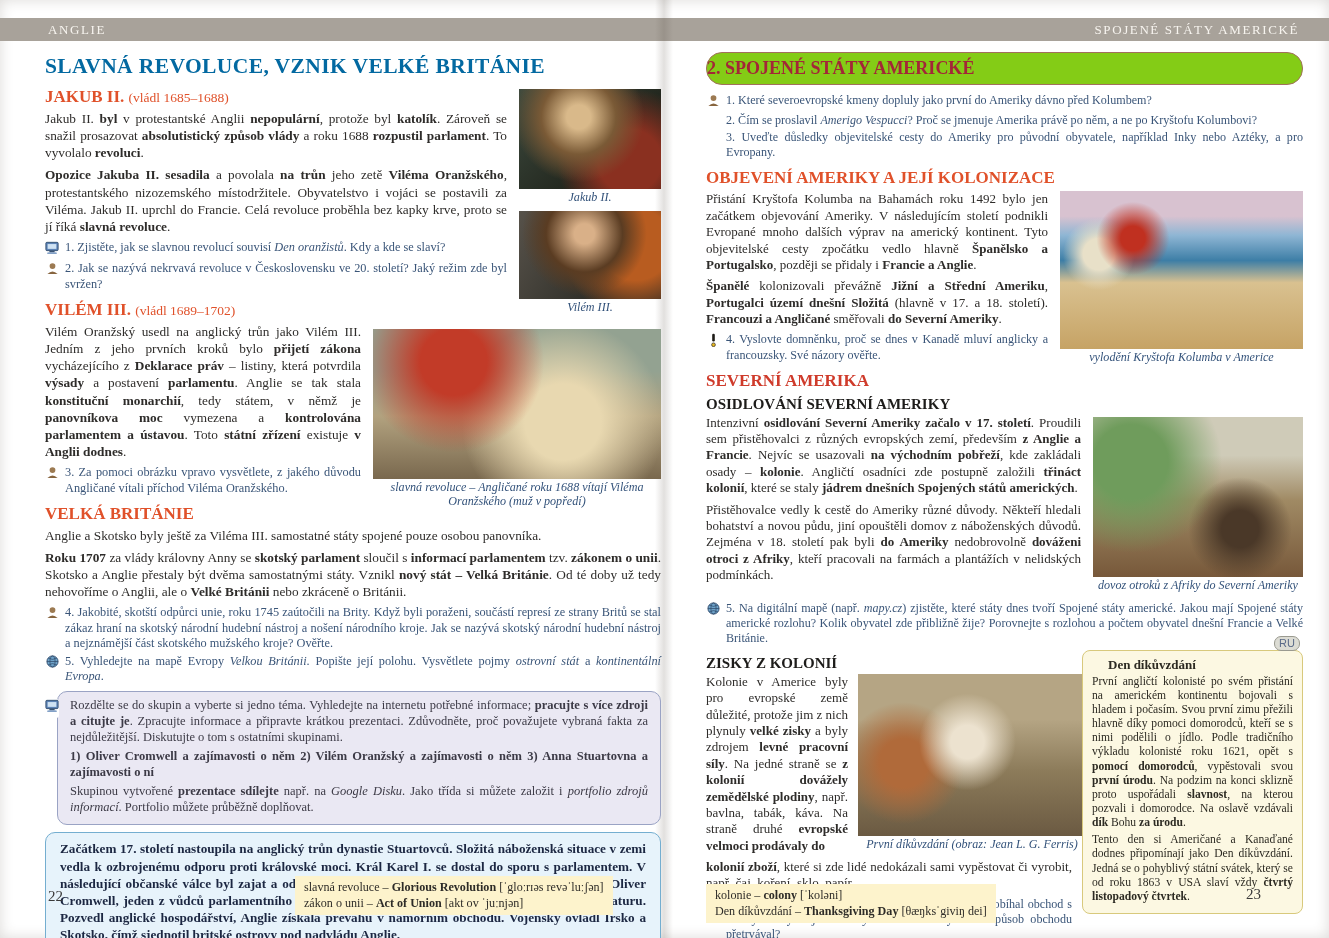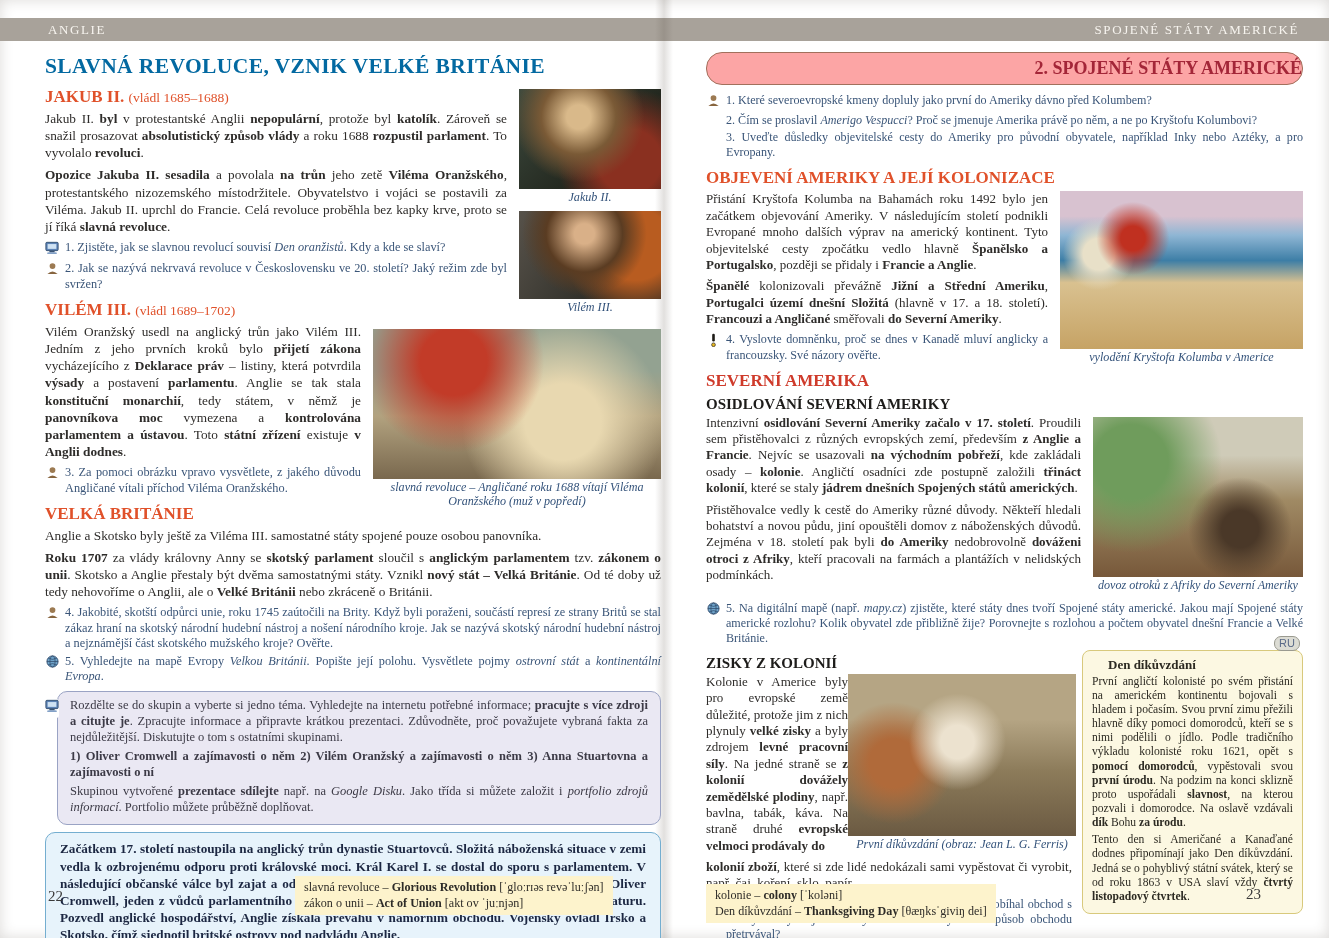--- a/index.html
+++ b/index.html
@@ -53,36 +53,36 @@
 
   .group-box{position:relative;background:#eae8f3;border:1px solid #9aa3c4;border-radius:10px;
      padding:6px 12px;margin:7px 0 7px 12px;font-size:12.5px;line-height:1.27;color:#3c3a46;text-align:justify;}
   .group-box .boxicon{position:absolute;left:-13px;top:7px;background:#fff;border-radius:3px;}
   .group-box p{margin:0 0 3px 0;}
 
   .summary-box{background:#e7f3fb;border:1.5px solid #74aed0;border-radius:10px;padding:7px 14px;
      font-weight:bold;color:#1c2742;font-size:13.2px;line-height:1.3;text-align:justify;}
   .summary-box p{margin:0;}
 
-  .chapter-box{background:#fca5a5;border:1px solid #a2705c;border-radius:16px;text-align:right;
+  .chapter-box{background:#84cc16;border:1px solid #a2705c;border-radius:16px;text-align:left;
      color:#a32638;font-weight:bold;font-size:18px;padding:5px 0;margin:2px 0 8px 0;}
 
   .fig-columbus{float:right;width:243px;margin:0 0 6px 12px;}
   .img-columbus{height:158px;background:
      radial-gradient(circle at 30% 30%,#c03020 0 6%,rgba(0,0,0,0) 18%),
      radial-gradient(circle at 16% 40%,#e8e0c8 0 7%,rgba(0,0,0,0) 16%),
      linear-gradient(180deg,#d8c2d0 0 16%,#8fb6d4 28%,#3d7ea6 44%,#d9c190 58%,#c6a365);}
   .fig-slaves{float:right;clear:right;width:210px;margin:2px 0 6px 12px;}
   .img-slaves{height:160px;background:
      radial-gradient(circle at 18% 28%,#6f9c5c 0 18%,rgba(0,0,0,0) 44%),
      radial-gradient(circle at 70% 70%,#4a3828 0 10%,rgba(0,0,0,0) 28%),
      linear-gradient(180deg,#cfcbb8 0 24%,#a08a64 52%,#77583a);}
   .zisky-row{display:flex;gap:10px;margin-top:4px;}
   .zisky-main{flex:1;min-width:0;}
-  .zisky-inner{display:flex;}
+  .zisky-inner{display:flex;gap:10px;}
   .zisky-text{flex:0 0 142px;}
   .fig-thanks{flex:0 0 228px;}
   .img-thanks{height:162px;background:
      radial-gradient(circle at 48% 42%,#ece2cf 0 11%,rgba(0,0,0,0) 32%),
      radial-gradient(circle at 20% 55%,#b06a3a 0 12%,rgba(0,0,0,0) 30%),
      linear-gradient(180deg,#b5a584 0 28%,#8c7b5a 60%,#6b5a42);}
   .den-box{flex:0 0 201px;position:relative;background:#fcf8e2;border:1.5px solid #d8c97c;border-radius:8px;
      padding:6px 9px;font-size:11.6px;line-height:1.22;text-align:justify;align-self:flex-start;color:#2c2a22;}
   .den-box .den-title{font-weight:bold;font-size:13px;margin:0 0 2px 16px;}
   .den-box p{margin:0 0 3px 0;}
@@ -161,21 +161,21 @@
       <span class="qicon"><svg width="13" height="13" viewBox="0 0 14 14">
             <circle cx="7" cy="4.4" r="3.1" fill="#9c7a52"></circle>
             <path d="M1.5 13 Q7 7.2 12.5 13 Z" fill="#87653f"></path>
           </svg></span>
       <span class="qtext">3. Za pomoci obrázku vpravo vysvětlete, z jakého důvodu Angličané vítali příchod Viléma Oranžského.</span>
     </div>
 
     <h2 class="orange">VELKÁ BRITÁNIE</h2>
     <p class="body">Anglie a Skotsko byly ještě za Viléma III. samostatné státy spojené pouze osobou panovníka.</p>
     <div class="clear"></div>
-    <p class="body"><b>Roku 1707</b> za vlády královny Anny se <b>skotský parlament</b> sloučil s <b>anglickým parlamentem</b> tzv. <b>zákonem o unii</b>. Skotsko a Anglie přestaly být dvěma samostatnými státy. Vznikl <b>nový stát – Velká Británie</b>. Od té doby už tedy nehovoříme o Anglii, ale o <b>Velké Británii</b> nebo zkráceně o Británii.</p>
+    <p class="body"><b>Roku 1707</b> za vlády královny Anny se <b>skotský parlament</b> sloučil s <b>informací parlamentem</b> tzv. <b>zákonem o unii</b>. Skotsko a Anglie přestaly být dvěma samostatnými státy. Vznikl <b>nový stát – Velká Británie</b>. Od té doby už tedy nehovoříme o Anglii, ale o <b>Velké Británii</b> nebo zkráceně o Británii.</p>
 
     <div class="q">
       <span class="qicon"><svg width="13" height="13" viewBox="0 0 14 14">
             <circle cx="7" cy="4.4" r="3.1" fill="#9c7a52"></circle>
             <path d="M1.5 13 Q7 7.2 12.5 13 Z" fill="#87653f"></path>
           </svg></span>
       <span class="qtext">4. Jakobité, skotští odpůrci unie, roku 1745 zaútočili na Brity. Když byli poraženi, součástí represí ze strany Britů se stal zákaz hraní na skotský národní hudební nástroj a nošení národního kroje. Jak se nazývá skotský národní hudební nástroj a nejznámější část skotského mužského kroje? Ověřte.</span>
     </div>
     <div class="q">
       <span class="qicon"><svg width="13" height="13" viewBox="0 0 14 14">

